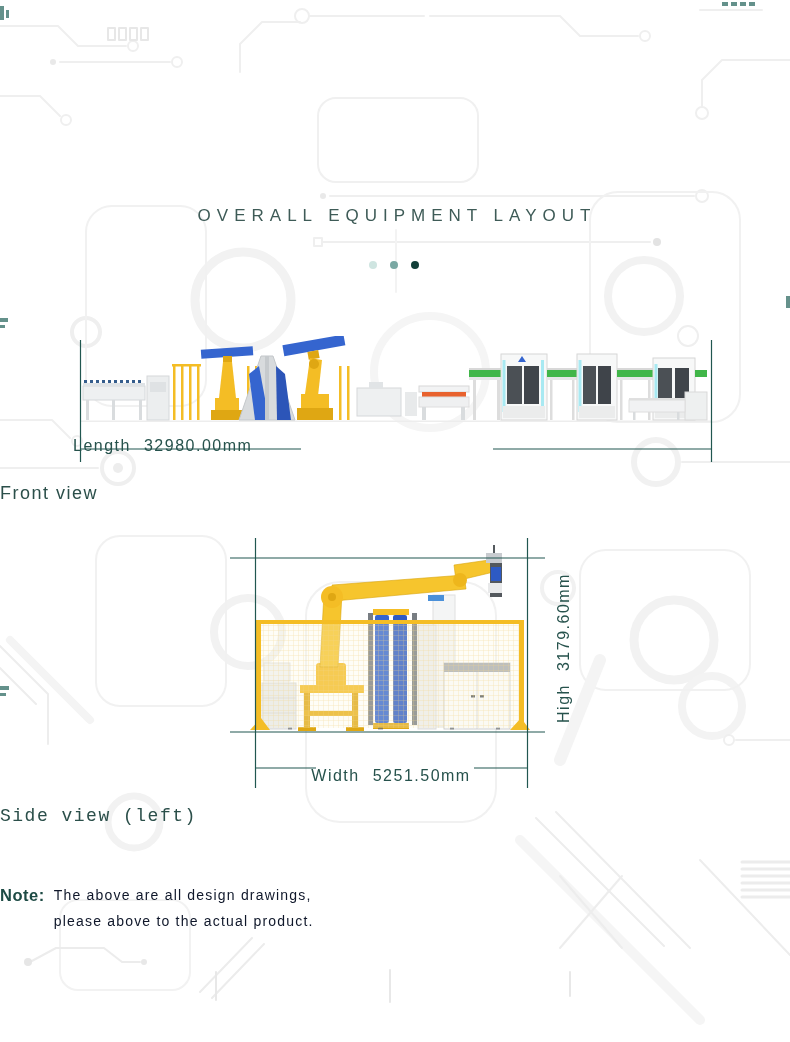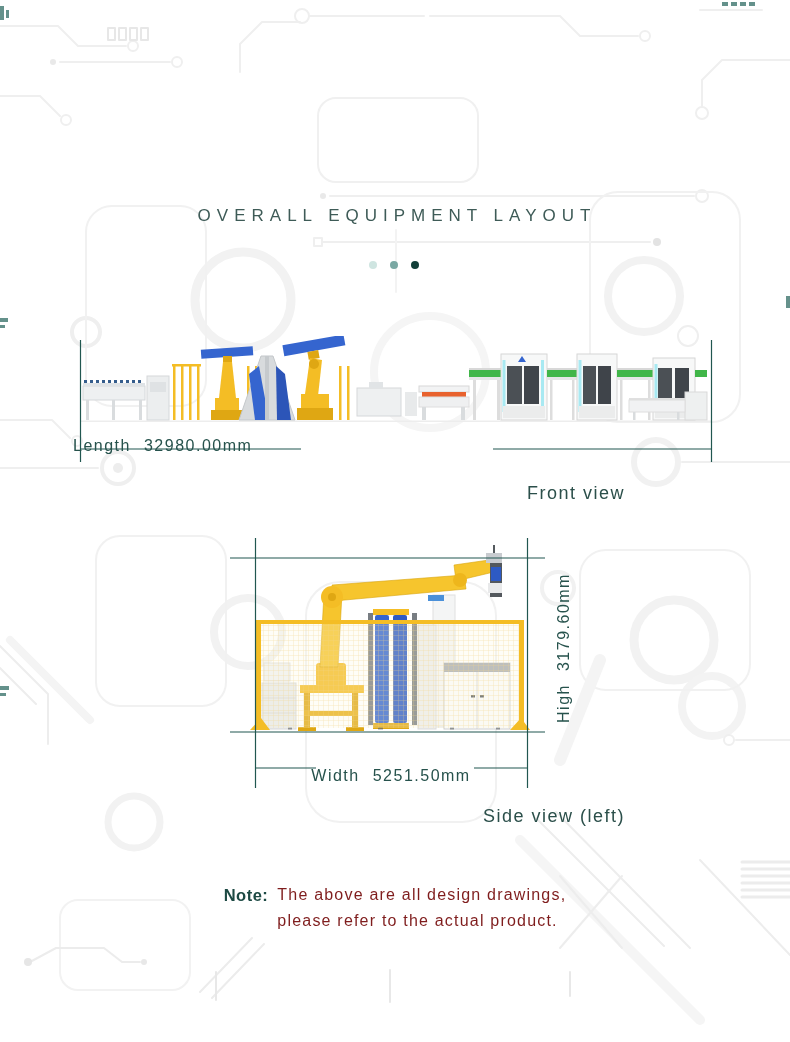--- a/index.html
+++ b/index.html
@@ -11,32 +11,32 @@
   #section-title{top:206px;left:0;width:790px;text-align:center;
     font-size:17px;font-weight:500;letter-spacing:6px;padding-left:4px;box-sizing:border-box;
     color:#3e5b57;}
   
   #title-dots{top:260px;left:367px;}
   
   #front-figure{top:336px;left:73px;width:645px;height:130px;}
   #front-dim-text{top:101px;left:0;width:645px;height:24px;text-align:left;}
   .dim-text{font-size:16px;color:#26524c;letter-spacing:1.5px;white-space:nowrap;}
   .dim-text .dim-value{margin-left:13px;}
-  .caption{left:0;width:625px;text-align:right;font-size:18px;letter-spacing:1.5px;color:#2b4f4a;}
+  .caption{left:0;width:625px;text-align:left;font-size:18px;letter-spacing:1.5px;color:#2b4f4a;}
   #front-caption{top:483px;}
   #side-figure{top:535px;left:228px;width:360px;height:262px;}
   #side-width-text{top:232px;left:0;width:326px;height:24px;text-align:center;}
   #side-high-text{top:102px;left:252px;width:172px;height:22px;text-align:center;
     transform:rotate(-90deg);transform-origin:50% 50%;}
-  #side-caption{top:806px;}
+  #side-caption{top:806px;font-family:Liberation Mono, monospace;}
   
-  #note{top:882px;left:0;width:790px;display:flex;justify-content:center;align-items:flex-start;}
+  #note{top:882px;left:0;width:790px;display:flex;justify-content:flex-start;align-items:flex-start;}
   #note-label{font-size:16.5px;font-weight:700;color:#1d4a44;letter-spacing:0.5px;
     margin-right:9px;line-height:26px;}
-  .note-line{font-size:16px;letter-spacing:1.2px;color:#7f1d1d;line-height:26px;white-space:nowrap;}
+  .note-line{font-size:14px;letter-spacing:1.2px;color:#0f172a;line-height:26px;white-space:nowrap;}
 </style>
 </head>
 <body>
 
 <div id="page">
 
   <svg class="abs" width="790" height="1042" viewBox="0 0 790 1042" style="top:0;left:0;" fill="none" stroke="#efefef" stroke-width="2" stroke-linecap="round" stroke-linejoin="round">
 
     <path d="M0 26 H58 L78 46 H126"></path>
       <circle cx="133" cy="46" r="5"></circle>
@@ -387,17 +387,17 @@
       <span>High</span><span class="dim-value">3179.60mm</span>
     </div>
   </div>
 
   <div class="abs caption" id="side-caption">Side view (left)</div>
 
   <div class="abs" id="note">
     <div id="note-label">Note:</div>
     <div>
       <div class="note-line">The above are all design drawings,</div>
-      <div class="note-line">please refer to the actual product.</div>
+      <div class="note-line">please above to the actual product.</div>
     </div>
   </div>
 
 </div>
 
 </body></html>

